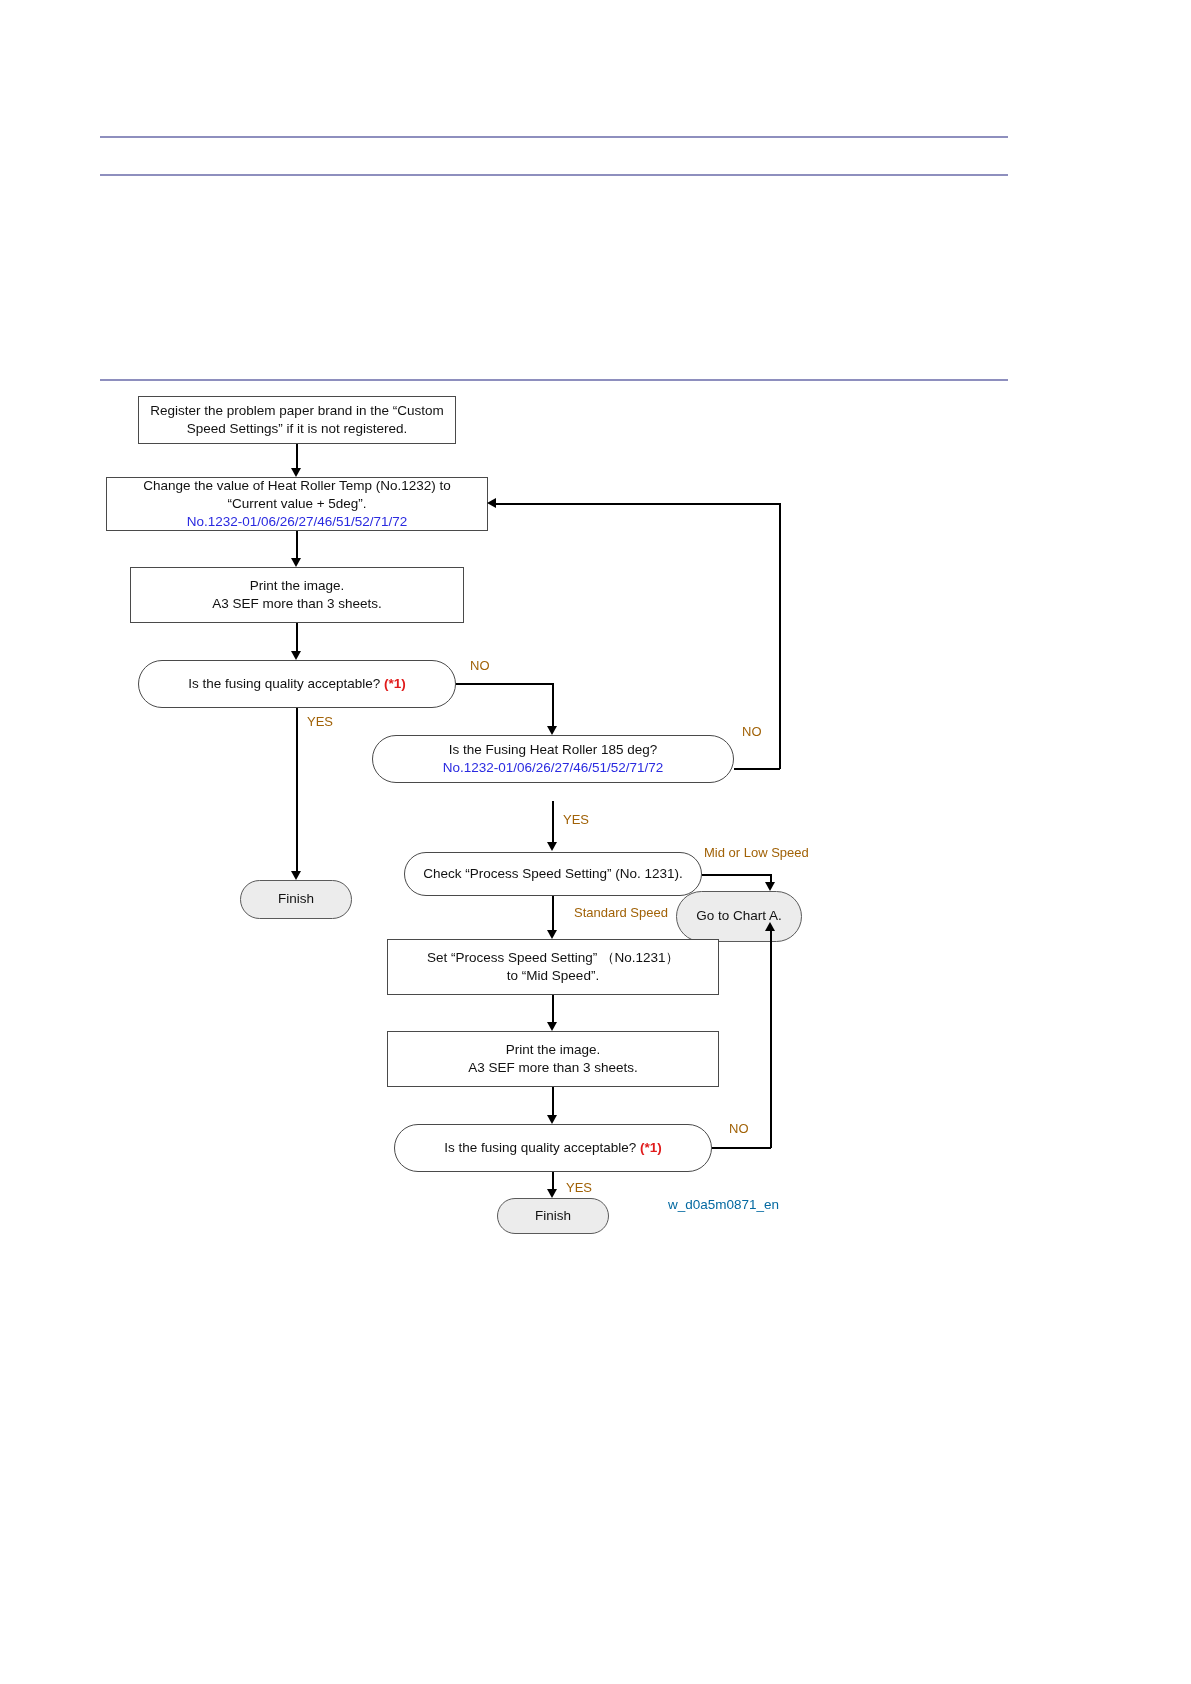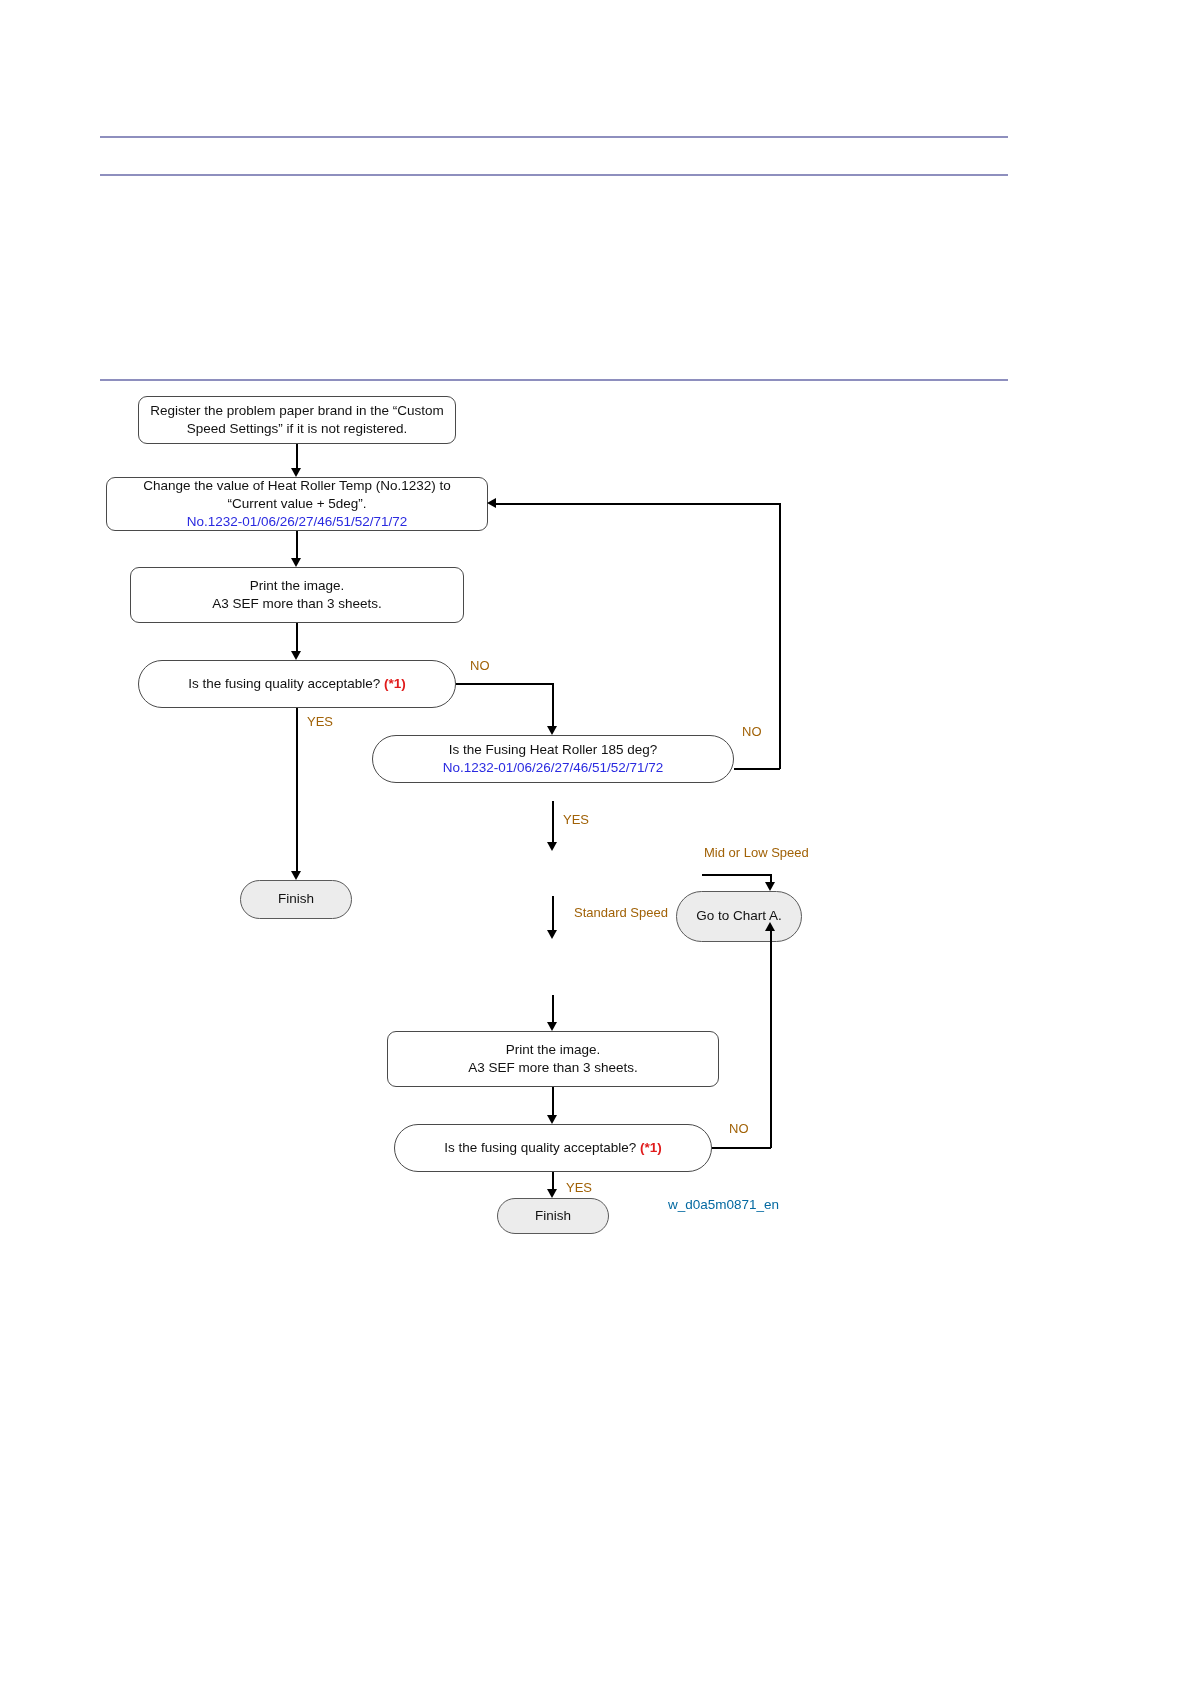--- a/index.html
+++ b/index.html
@@ -40,21 +40,21 @@
     align-items: center;
     justify-content: center;
     text-align: center;
     background: #ffffff;
     border: 1.5px solid #4a4a4a;
     font-size: 13.5px;
     line-height: 1.35;
     color: #111111;
     padding: 2px 8px;
   }
-  .node.proc { border-radius: 9px; }
+  .node.proc { border-radius: 0; }
   .node.dec  { border-radius: 999px; }
   .node.term {
     border-radius: 999px;
     background: #ececec;
     border-color: #5a5a5a;
   }
   .node .ln { display: block; white-space: nowrap; }
   .blue { color: #2a2ae0; display: block; white-space: nowrap; }
   .red  { color: #e01b1b; font-weight: bold; }
 
@@ -137,25 +137,34 @@
     <span>Finish</span>
   </div>
 
   <div class="node dec" style="left:372px; top:735px; width:362px; height:48px;">
     <div>
       <span class="ln">Is the Fusing Heat Roller 185 deg?</span>
       <span class="blue">No.1232-01/06/26/27/46/51/52/71/72</span>
     </div>
   </div>
 
+  <div class="node dec" style="left:404px; top:852px; width:298px; height:44px;">
+    <span>Check “Process Speed Setting” (No. 1231).</span>
+  </div>
 
   <div class="node term" style="left:676px; top:891px; width:126px; height:51px;">
     <span>Go to Chart A.</span>
   </div>
 
+  <div class="node proc" style="left:387px; top:939px; width:332px; height:56px;">
+    <div>
+      <span class="ln">Set “Process Speed Setting” （No.1231）</span>
+      <span class="ln">to “Mid Speed”.</span>
+    </div>
+  </div>
 
   <div class="node proc" style="left:387px; top:1031px; width:332px; height:56px;">
     <div>
       <span class="ln">Print the image.</span>
       <span class="ln">A3 SEF more than 3 sheets.</span>
     </div>
   </div>
 
   <div class="node dec" style="left:394px; top:1124px; width:318px; height:48px;">
     <div>

